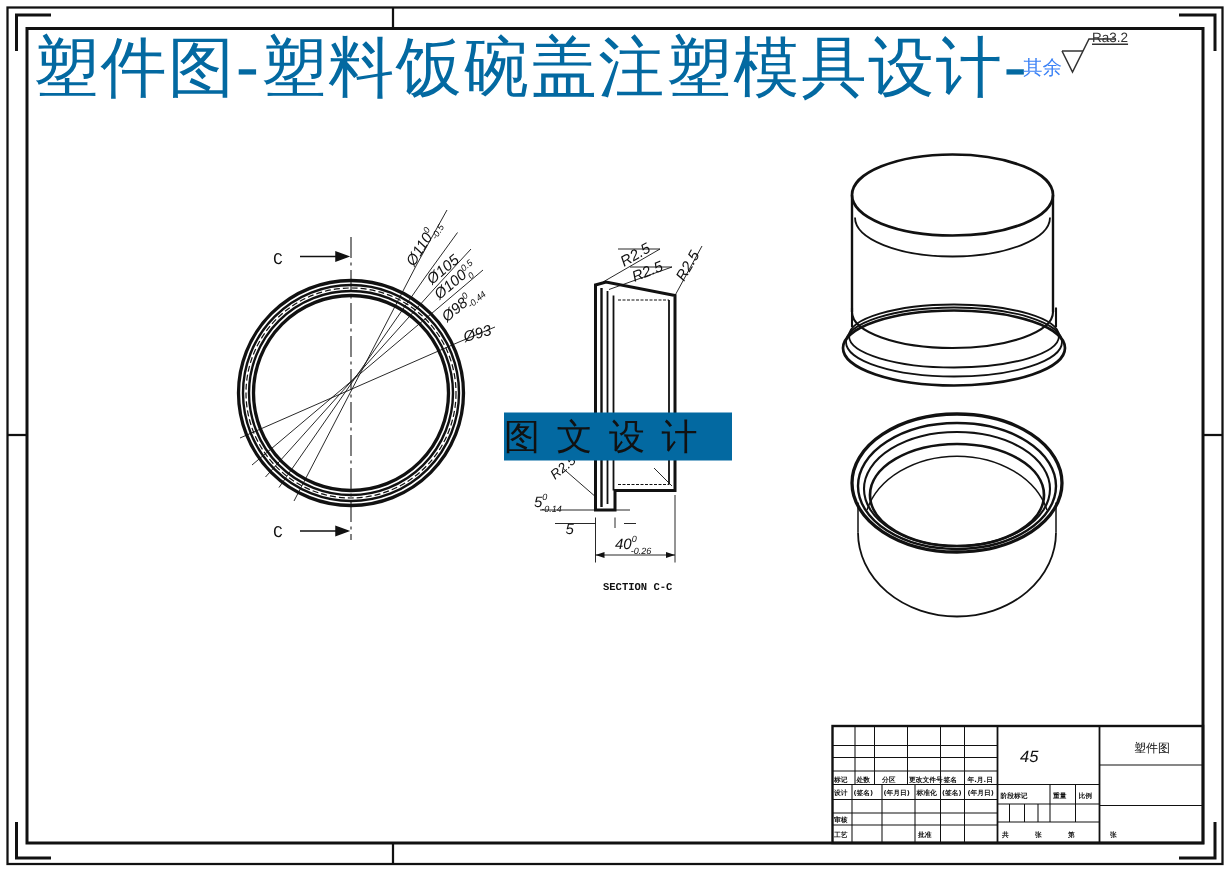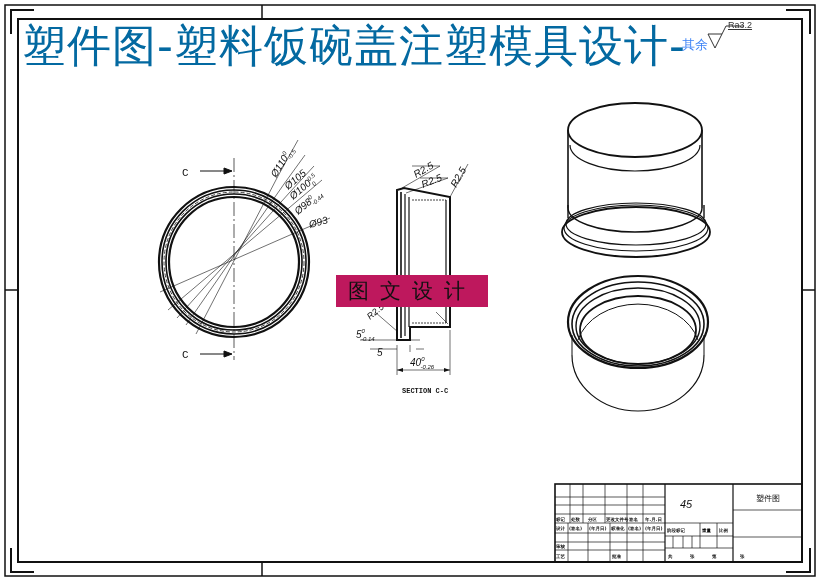--- a/index.html
+++ b/index.html
@@ -11,23 +11,23 @@
     position: absolute; left: 22px; top: 20px; white-space: nowrap;
     font-family: "DejaVu Sans", sans-serif; font-size: 44px; line-height: 52px;
     color: #0369a1; letter-spacing: 1px; z-index: 3;
   }
   .rough { position: absolute; left: 704px; top: 24px; z-index: 4;
            font-family: "Liberation Sans", sans-serif; font-size: 9px; color: #333; }
   .rough-label { position: absolute; left: 0; top: 14px; font-size: 13px; color: #3b82f6;
                  font-family: "DejaVu Sans", sans-serif; }
   .watermark {
     position: absolute; left: 336px; top: 275px; width: 152px; height: 32px;
-    background: #be185d; z-index: 3;
-    font-family: "DejaVu Serif", serif; font-size: 21px; line-height: 32px; color: #111;
-    letter-spacing: 11px; text-align: center;
+    background: #0369a1; z-index: 3;
+    font-family: "DejaVu Serif", serif; font-size: 24px; line-height: 32px; color: #111;
+    letter-spacing: 11px; text-align: left;
   }
   .dim { font-family: "Liberation Sans", sans-serif; font-style: italic; fill: #111; }
   .lbl { font-family: "Liberation Mono", monospace; fill: #111; }
 </style>
 </head>
 <body>
 
 <div id="sheet">
 <svg width="820" height="580" viewBox="0 0 820 580" xmlns="http://www.w3.org/2000/svg">
 

